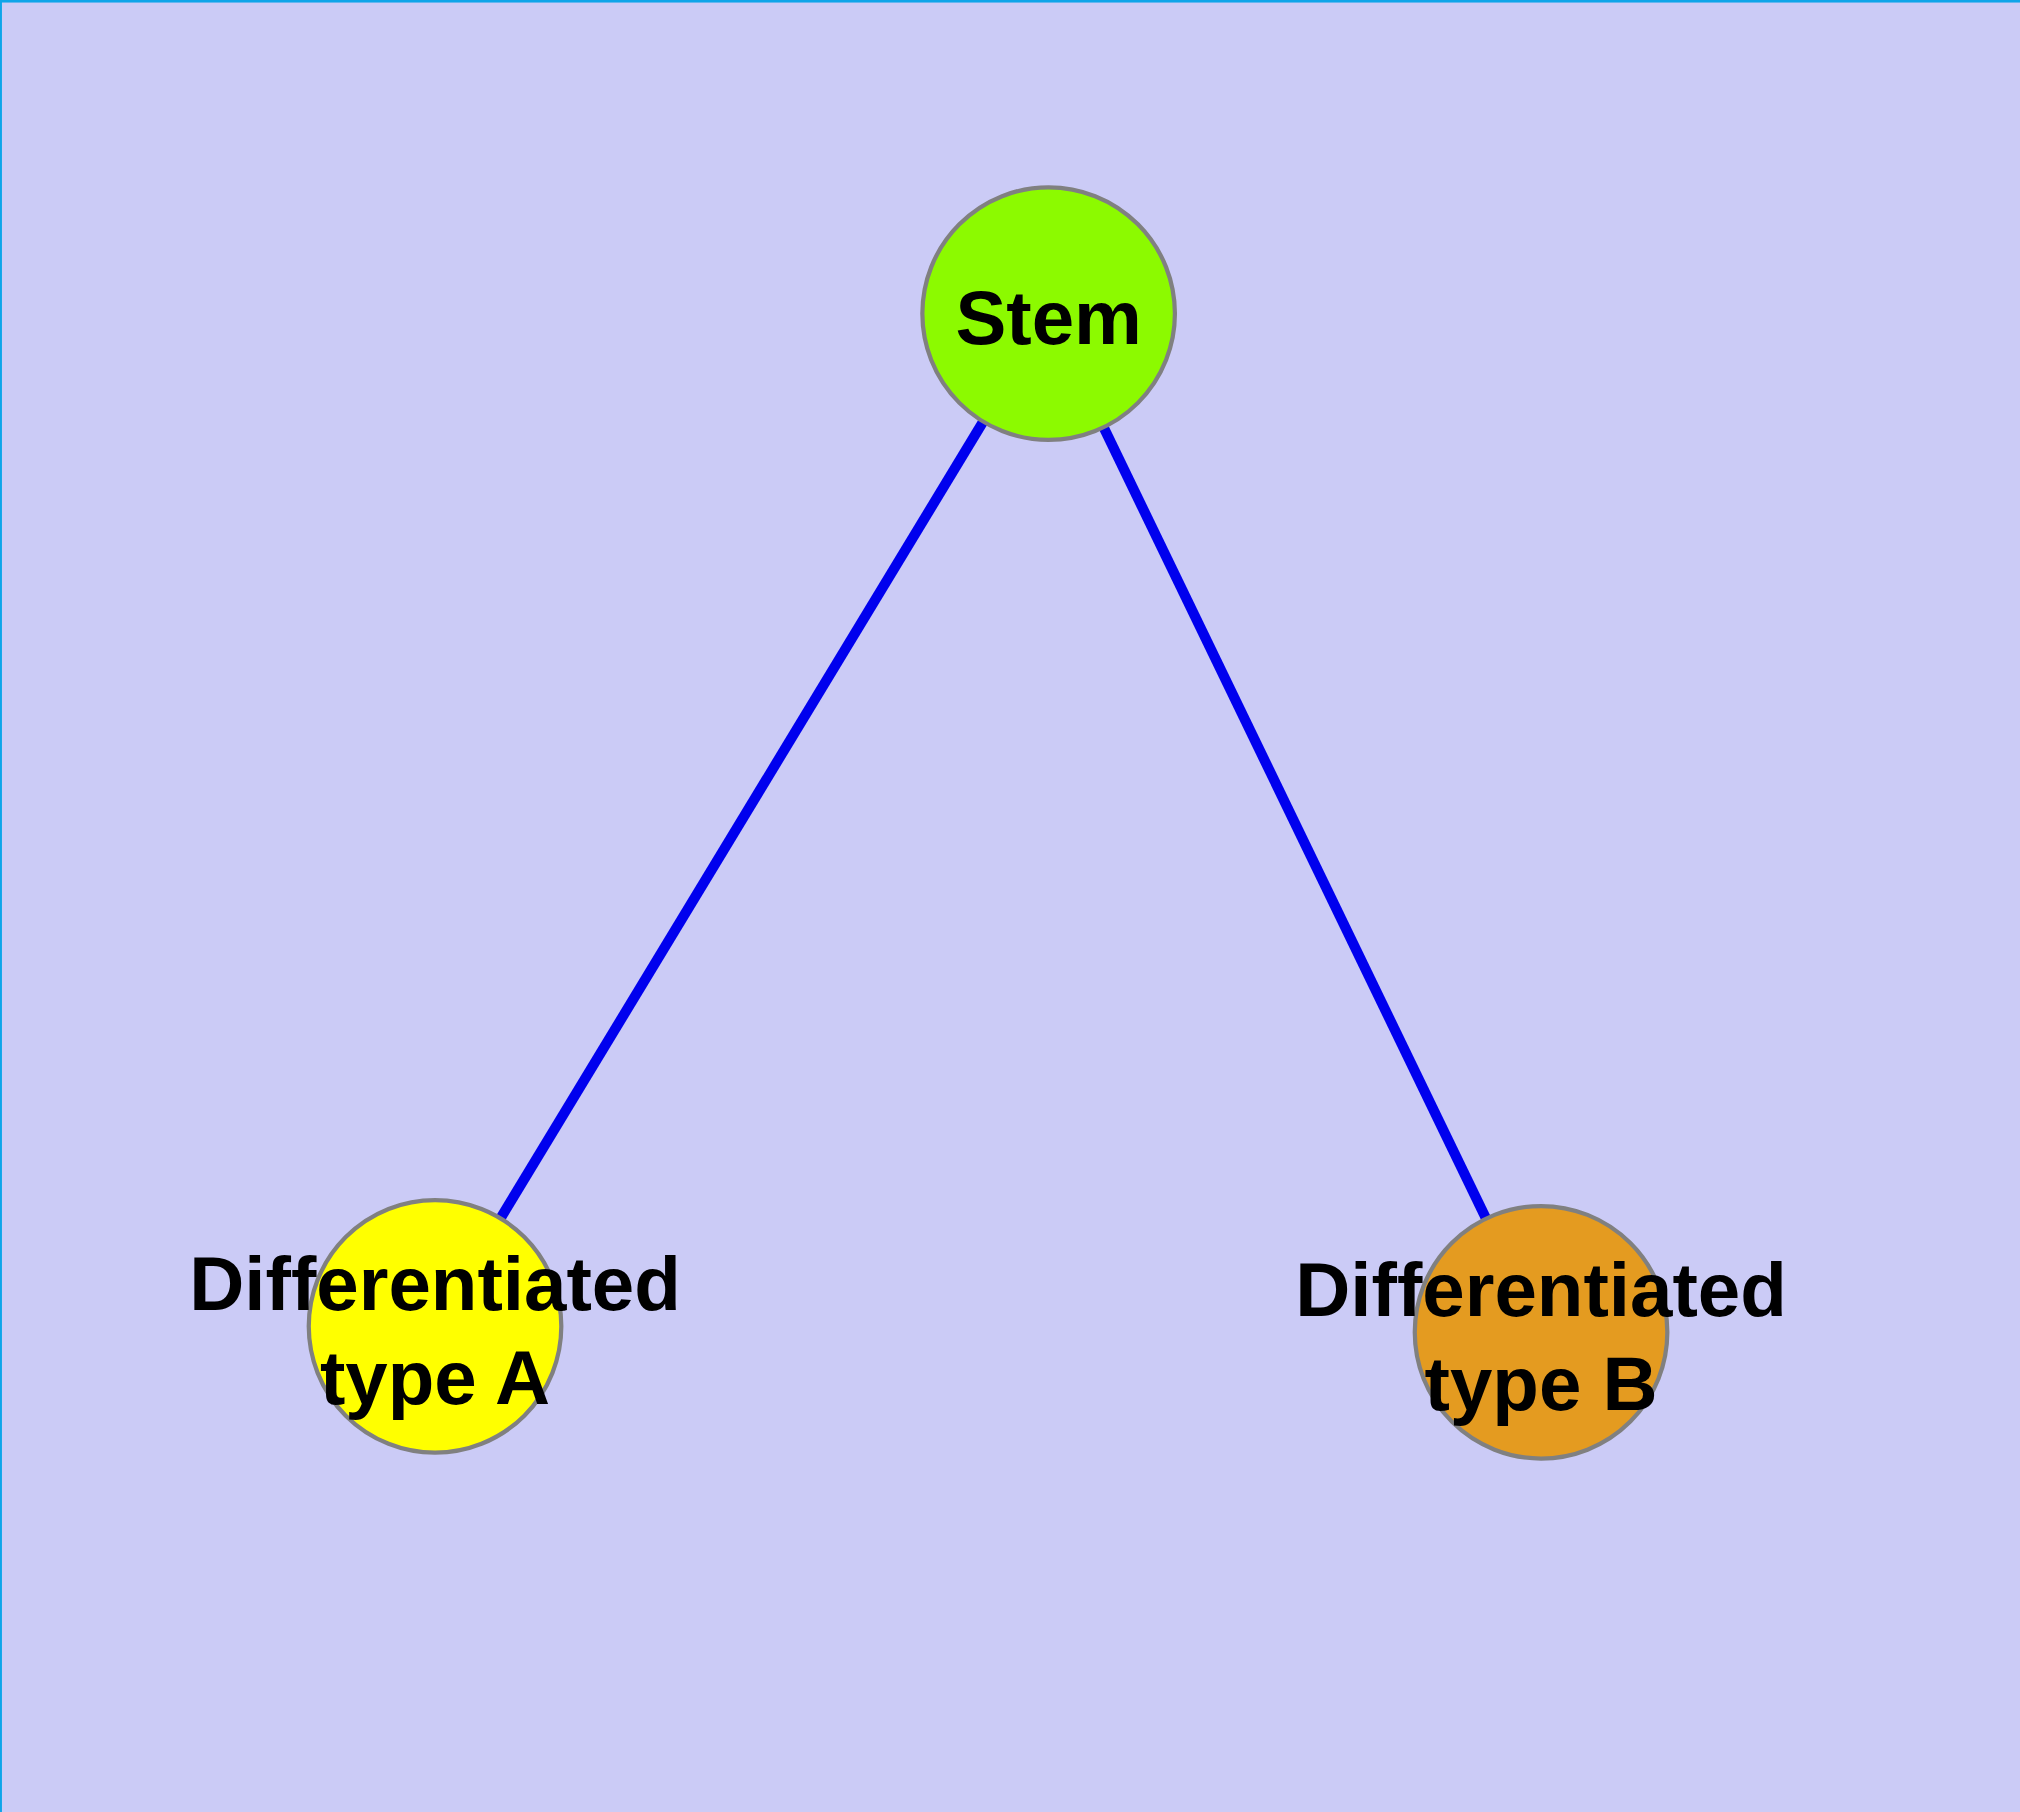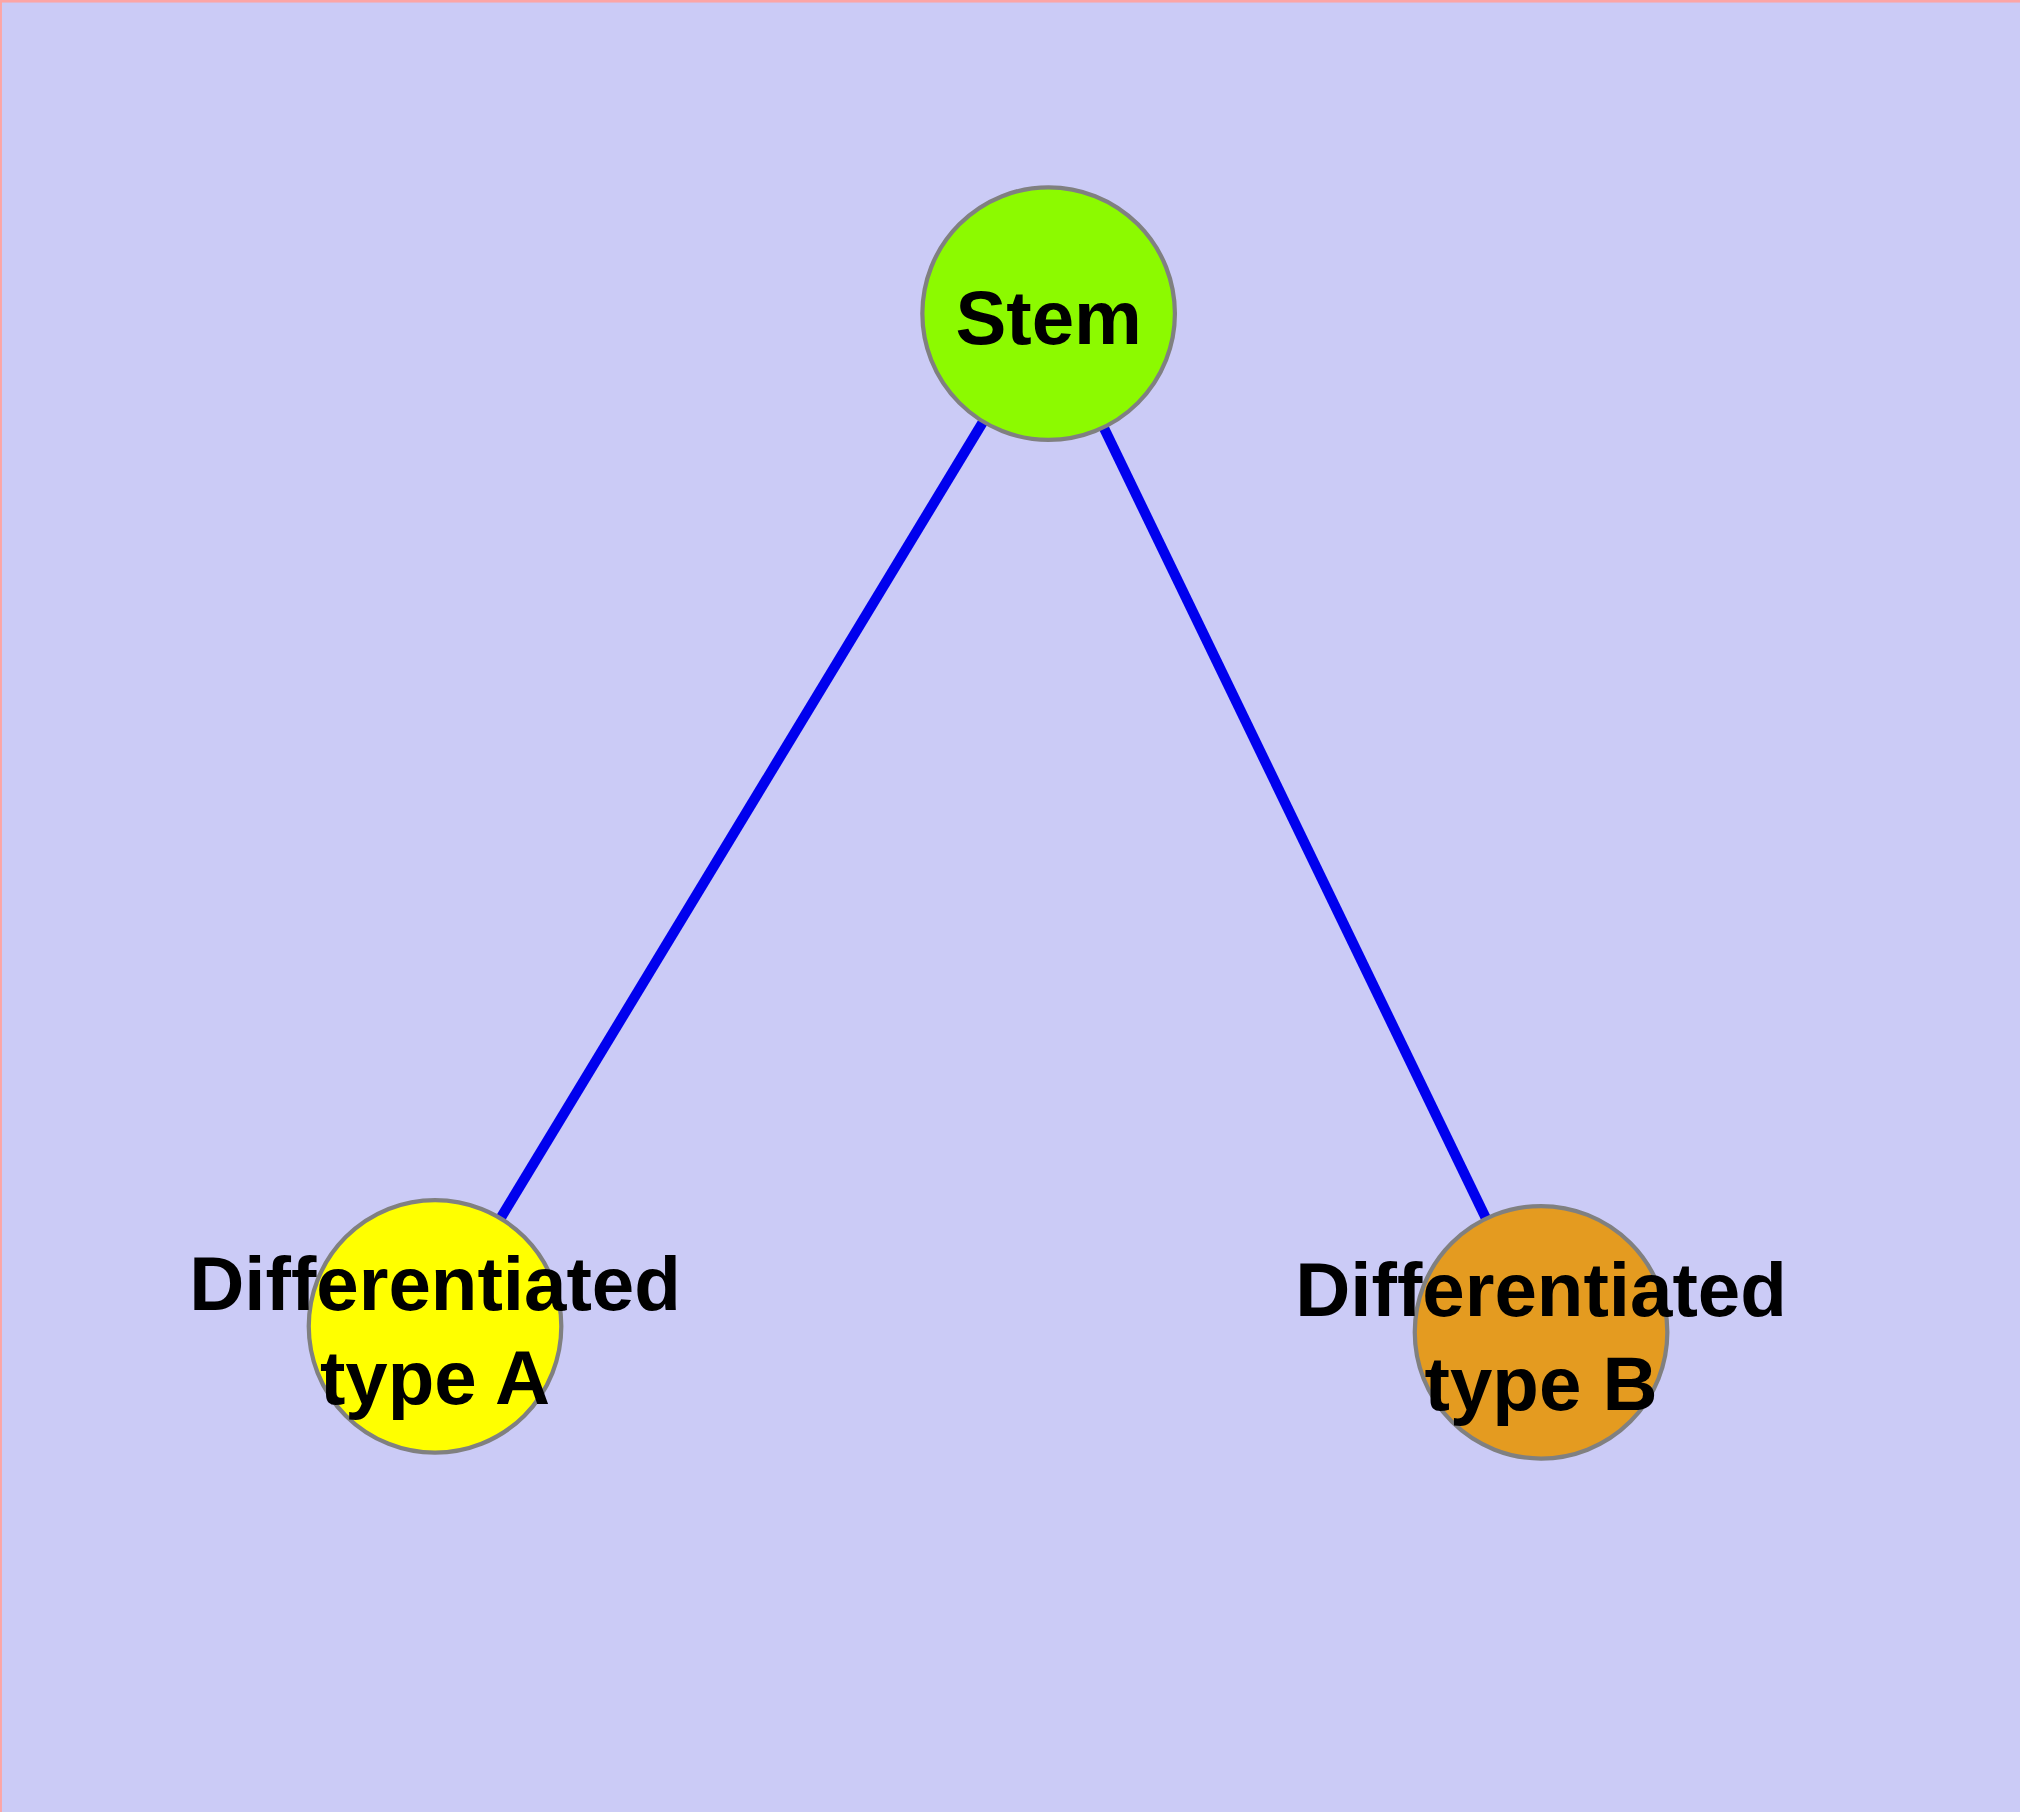--- a/index.html
+++ b/index.html
@@ -8,21 +8,21 @@
     background: #FFFFFF;
     width: 2021px;
     height: 1812px;
     overflow: hidden;
     font-family: "Liberation Sans", sans-serif;
   }
   #stage {
     position: relative;
     width: 2021px;
     height: 1812px;
-    background: #fca5a5;
+    background: #0ea5e9;
   }
   #graph-svg {
     display: block;
     position: absolute;
     left: 0;
     top: 0;
   }
   .node-label {
     font-family: "Liberation Sans", sans-serif;
     font-weight: bold;

